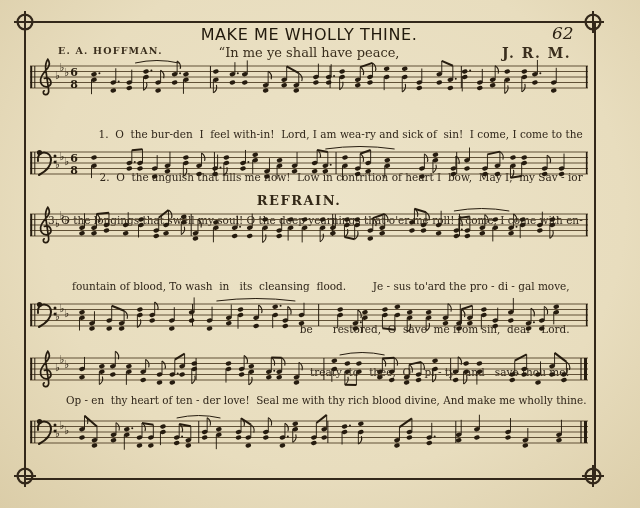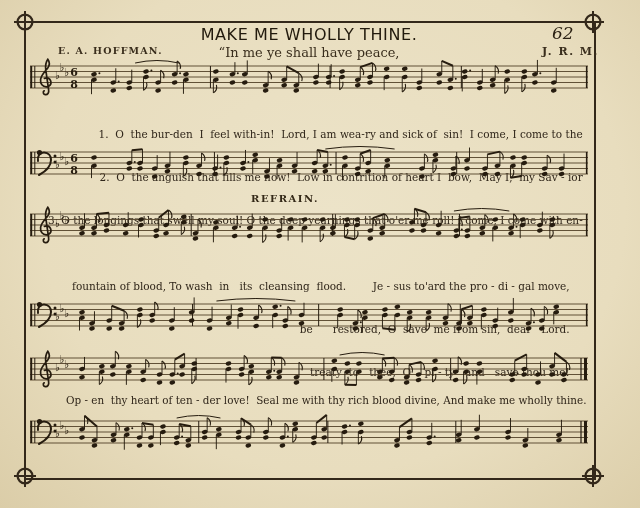--- a/index.html
+++ b/index.html
@@ -12,24 +12,24 @@
   .corner{position:absolute;width:30px;height:30px;}
   .c-tl{left:10px;top:7px;} .c-tr{left:578px;top:7px;}
   .c-bl{left:10px;top:461px;} .c-br{left:578px;top:461px;}
   .title{
     position:absolute;left:24px;top:25px;width:570px;text-align:center;
     font-family:"DejaVu Sans", sans-serif;font-weight:normal;font-size:16px;
     letter-spacing:.6px;color:#221a0d;
   }
   .credit-left{position:absolute;left:58px;top:45px;font-size:9.5px;font-weight:bold;letter-spacing:1.2px;color:#3a2e1d;}
   .subtitle{position:absolute;left:24px;top:45px;width:570px;text-align:center;font-size:13px;color:#3a2e1d;}
-  .credit-right{position:absolute;left:502px;top:45px;font-size:11px;font-weight:bold;letter-spacing:1.5px;color:#3a2e1d;margin-left:40px;}
+  .credit-right{position:absolute;left:502px;top:45px;font-size:14px;font-weight:bold;letter-spacing:1.5px;color:#3a2e1d;}
   .pageno{position:absolute;left:552px;top:23px;font-size:17px;font-style:italic;color:#2b2113;}
-  .refrain{position:absolute;left:24px;top:193px;width:522px;text-align:center;
-    font-size:10px;font-weight:bold;letter-spacing:1.5px;color:#332817;}
+  .refrain{position:absolute;left:38px;top:193px;width:522px;text-align:center;
+    font-size:13px;font-weight:bold;letter-spacing:1.5px;color:#332817;}
   .staff{position:absolute;left:30px;width:558px;height:46px;}
   .s0{top:55px;} .s1{top:141px;} .s2{top:203px;} .s3{top:293px;} .s4{top:347px;} .s5{top:410px;}
   .lyric{position:absolute;white-space:pre;font-size:10.5px;line-height:14.4px;color:#30261a;text-align:right;}
   .verses{left:48px;top:98px;}
   .refr-lyr{left:72px;top:250px;}
   .final-lyr{left:58px;top:393px;font-size:10.4px;margin-left:8px;}
 </style>
 </head>
 <body>
 

